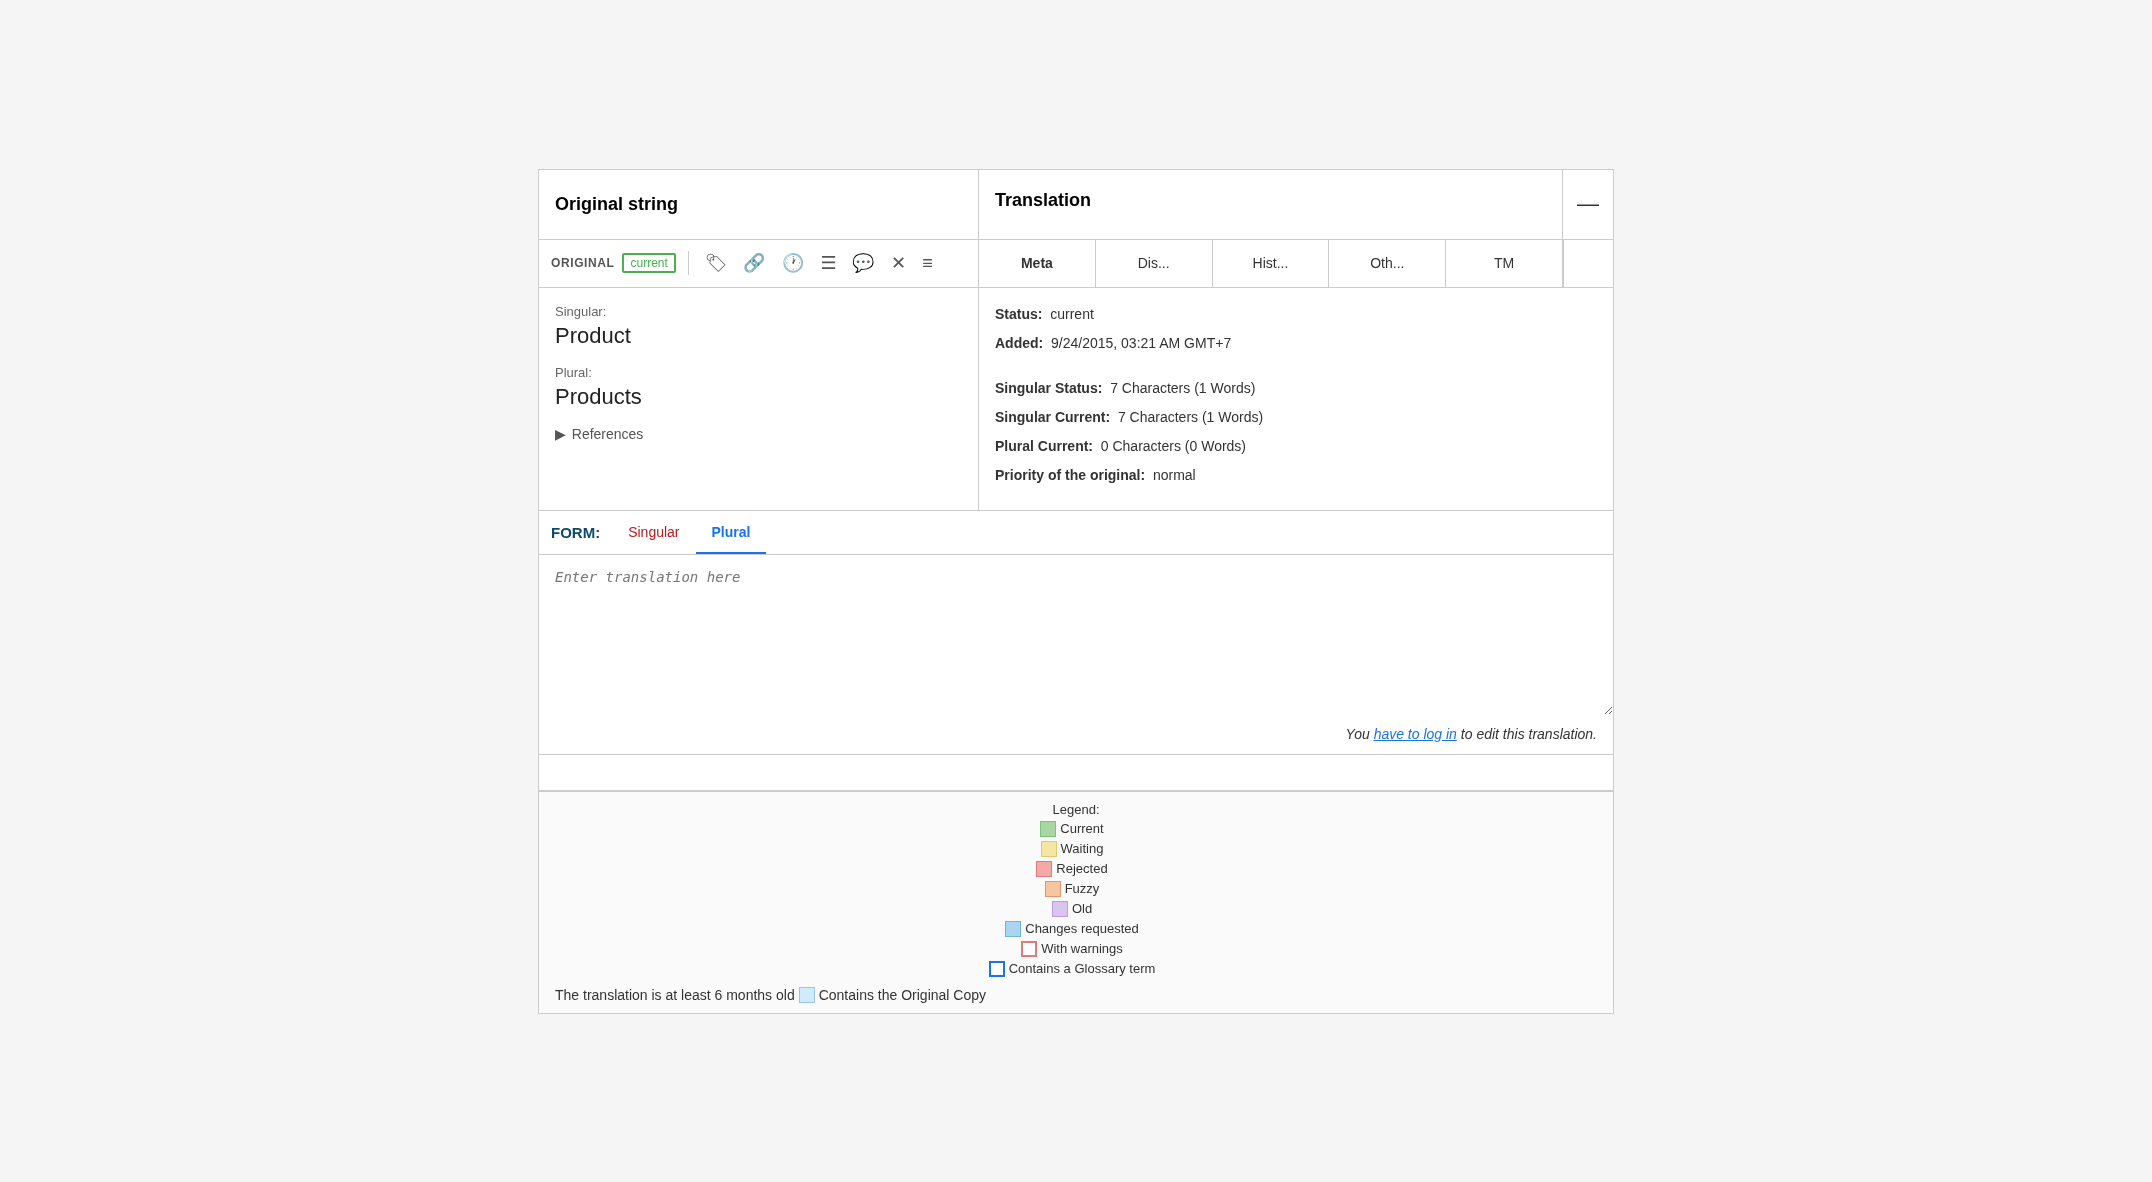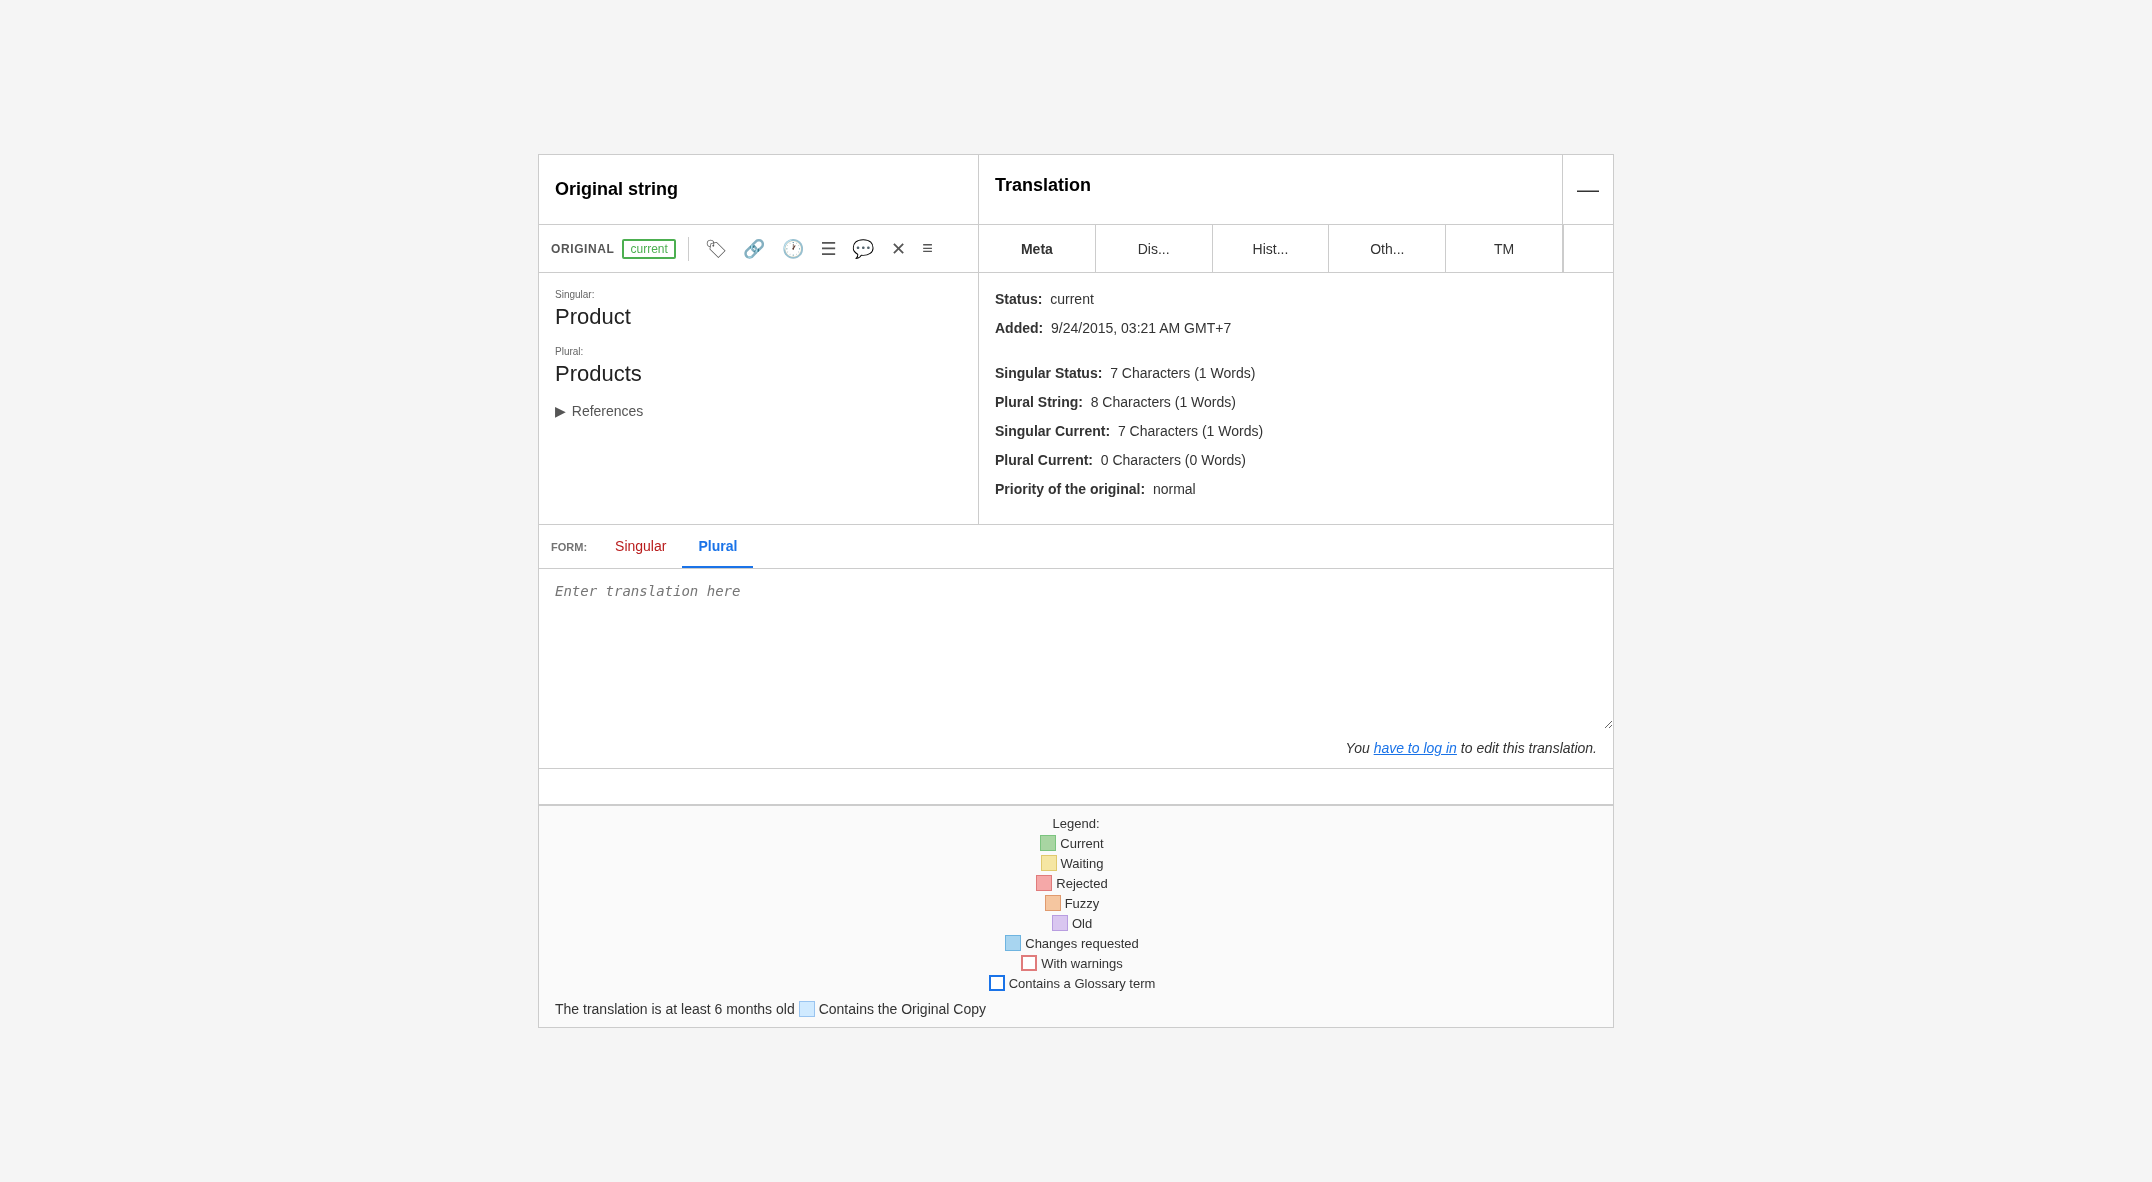--- a/index.html
+++ b/index.html
@@ -118,21 +118,21 @@
     .content-row {
       display: flex;
       border-bottom: 1px solid #ccc;
     }
     .left-panel {
       flex: 0 0 440px;
       border-right: 1px solid #ccc;
       padding: 16px;
     }
     .string-label {
-      font-size: 10px;
+      font-size: 13px;
       color: #666;
       margin-bottom: 4px;
     }
     .string-value {
       font-size: 22px;
       font-weight: 400;
       color: #222;
       margin-bottom: 16px;
     }
     .references-row {
@@ -165,23 +165,23 @@
     }
     .form-tabs-bar {
       display: flex;
       align-items: center;
       padding: 0 12px;
       border-bottom: 1px solid #ccc;
       height: 44px;
       gap: 0;
     }
     .form-label {
-      font-size: 11px;
+      font-size: 15px;
       font-weight: 600;
-      color: #737373;
+      color: #0c4a6e;
       text-transform: uppercase;
       margin-right: 12px;
     }
     .form-tab {
       padding: 12px 16px;
       font-size: 14px;
       cursor: pointer;
       color: #b91c1c;
       border-bottom: 2px solid transparent;
       margin-bottom: -1px;
@@ -321,24 +321,20 @@
       <div class="meta-line">
         <strong>Added:</strong>
         &nbsp;<span>9/24/2015, 03:21 AM GMT+7</span>
       </div>
       <br>
       <div class="meta-line">
         <strong>Singular Status:</strong>
         &nbsp;<span>7 Characters (1 Words)</span>
       </div>
       <div class="meta-line">
-        <strong>Plural String:</strong>
-        &nbsp;<span>8 Characters (1 Words)</span>
-      </div>
-      <div class="meta-line">
         <strong>Singular Current:</strong>
         &nbsp;<span>7 Characters (1 Words)</span>
       </div>
       <div class="meta-line">
         <strong>Plural Current:</strong>
         &nbsp;<span>0 Characters (0 Words)</span>
       </div>
       <div class="meta-line">
         <strong>Priority of the original:</strong>
         &nbsp;<span>normal</span>

